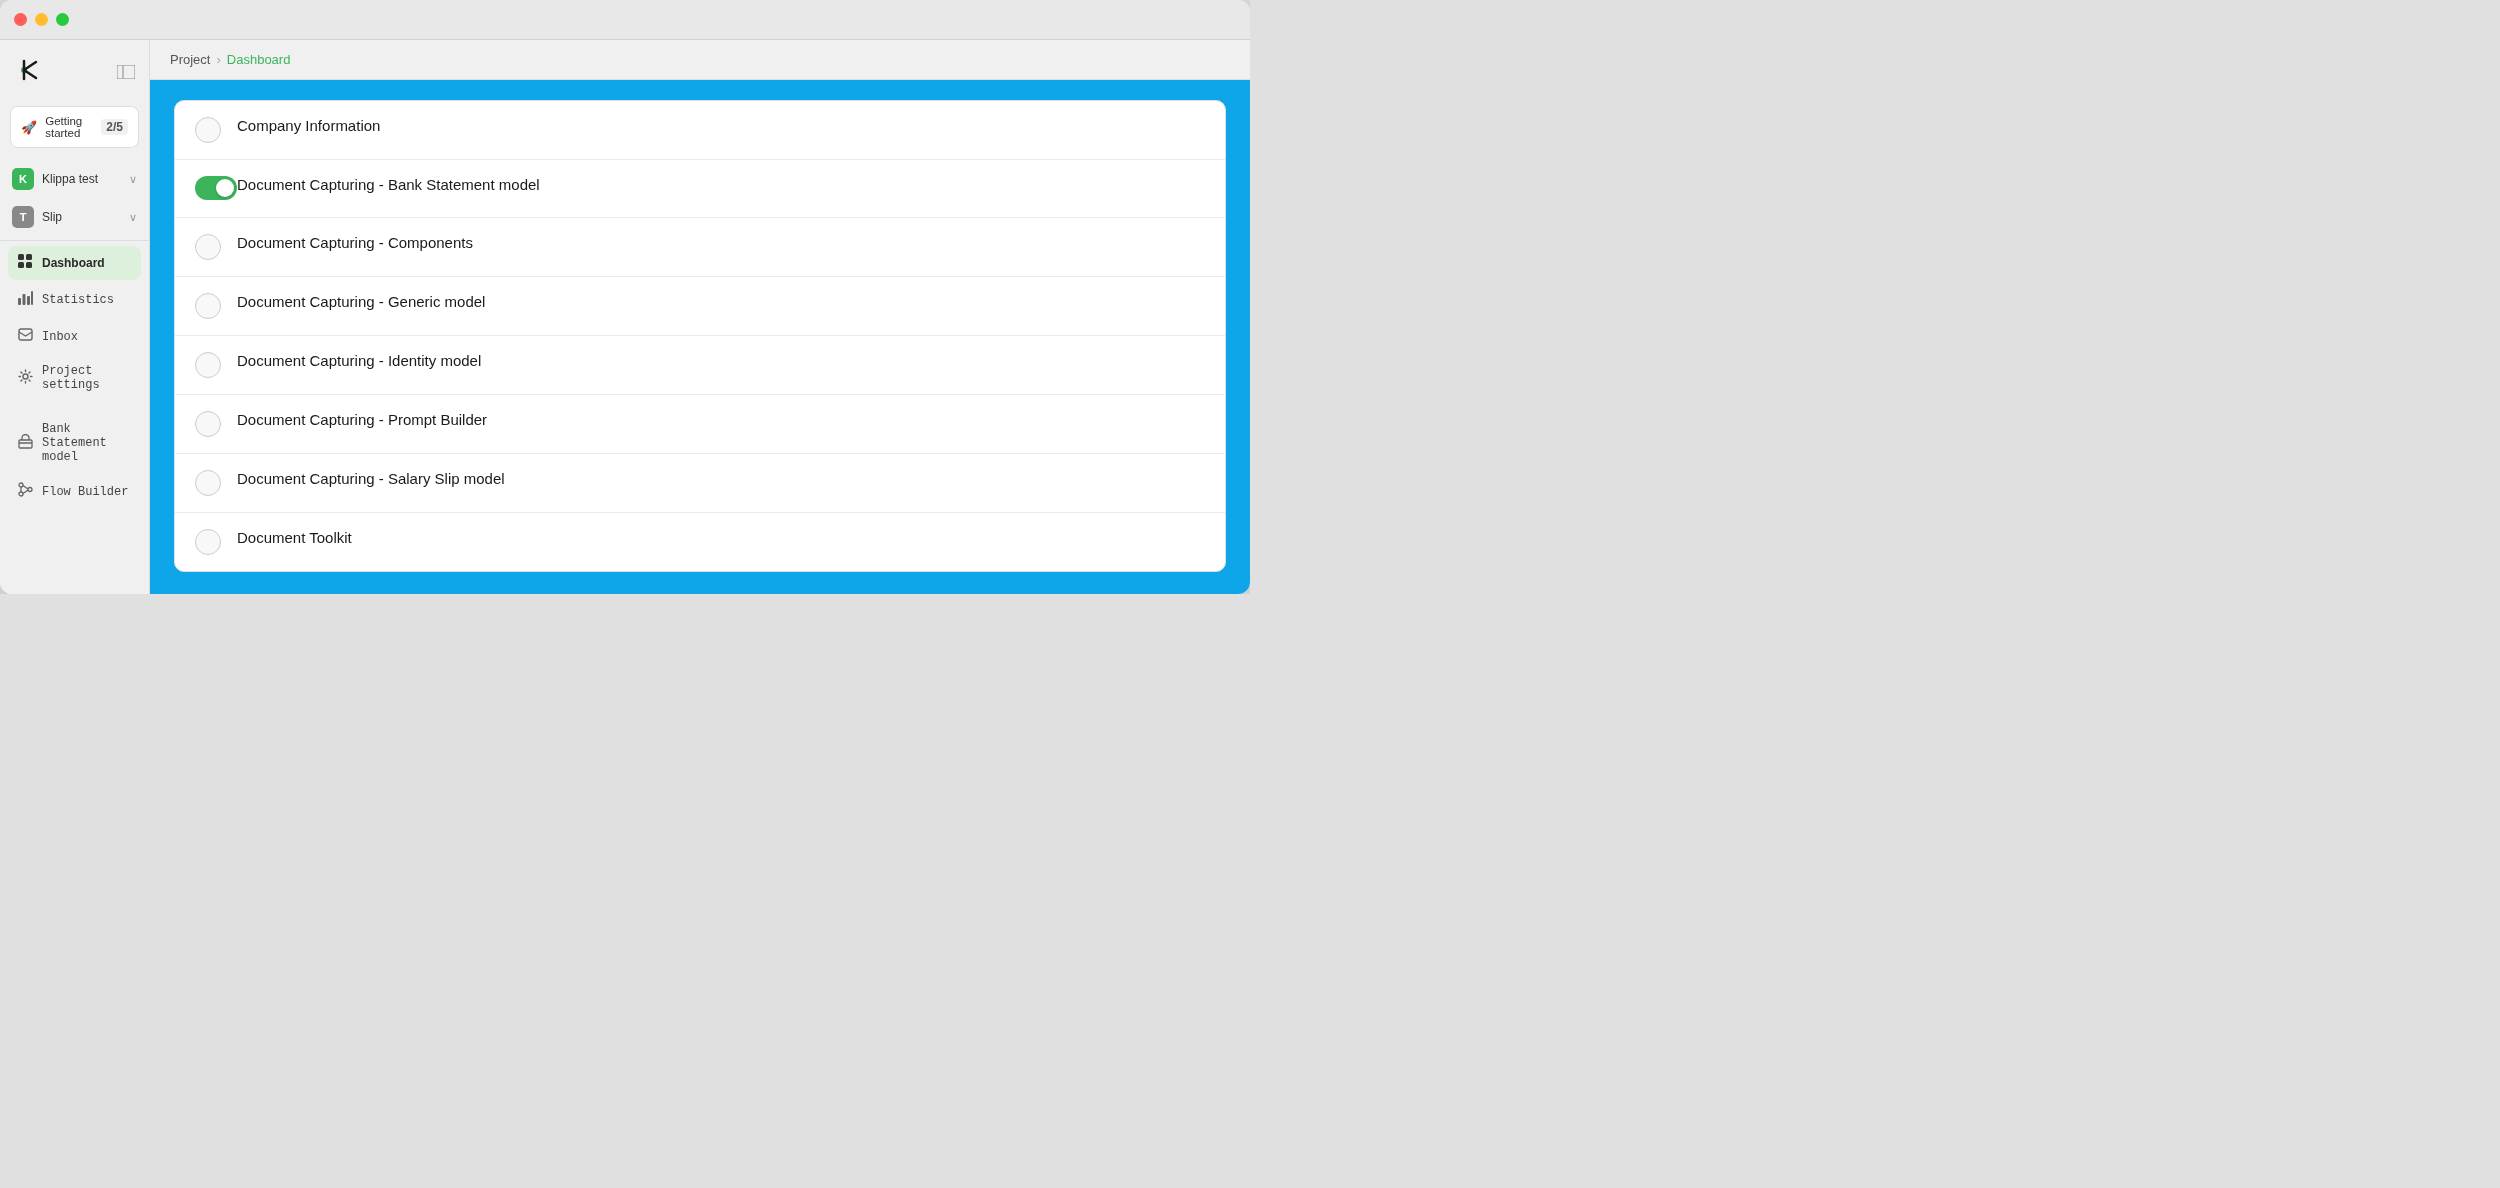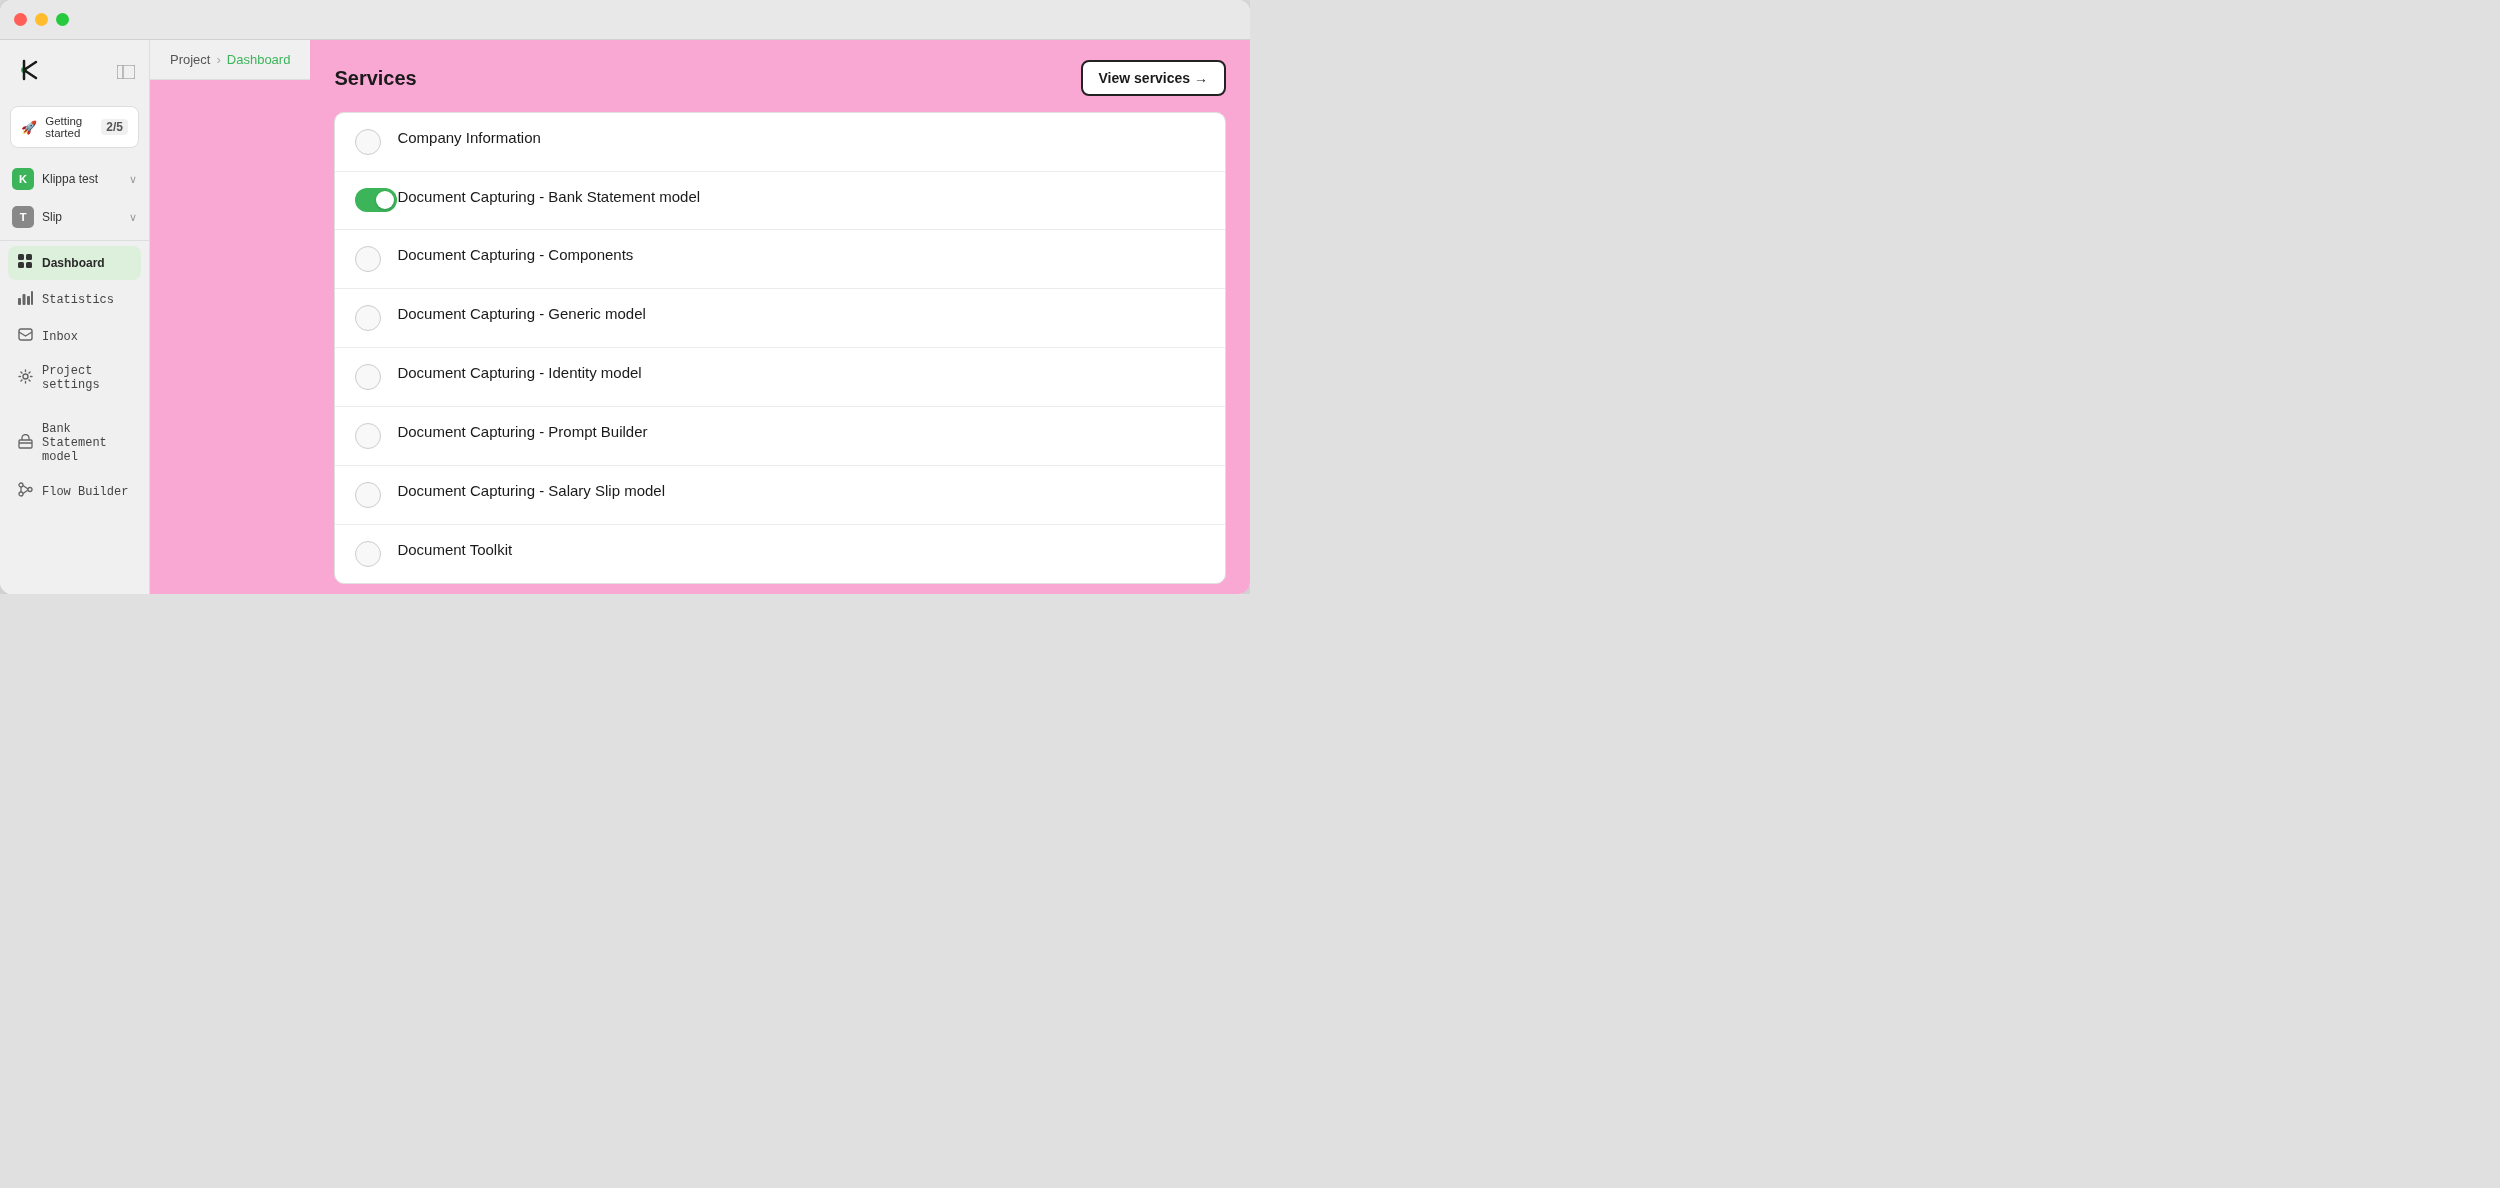--- a/index.html
+++ b/index.html
@@ -166,22 +166,23 @@
 
     .nav-icon { font-size: 13px; color: #555; flex-shrink: 0; }
     .nav-item.active .nav-icon { color: #2a2a2a; }
 
     .sidebar-section-gap { height: 12px; }
 
     
     .main-content {
       flex: 1;
       display: flex;
+      flex-direction: column;
       overflow: hidden;
-      background: #f9a8d4;
+      background: #0ea5e9;
     }
 
     .topbar {
       height: 40px;
       background: #f0f0f0;
       border-bottom: 1px solid #ddd;
       display: flex;
       align-items: center;
       padding: 0 20px;
       flex-shrink: 0;
@@ -430,24 +431,20 @@
 
       <div class="topbar">
         <div class="breadcrumb">
           <span class="crumb-link">Project</span>
           <span class="crumb-sep">›</span>
           <span class="crumb-active">Dashboard</span>
         </div>
       </div>
 
       <div class="content-area">
-        <div class="section-header">
-          <h1 class="section-title">Services</h1>
-          <button class="view-services-btn">View services →</button>
-        </div>
 
         <div class="services-list">
 
         <div class="service-row">
               <div class="toggle-wrap">
         <div class="toggle-radio"></div>
               </div>
               <span class="service-name">Company Information</span>
             </div>
             <div class="service-row">

